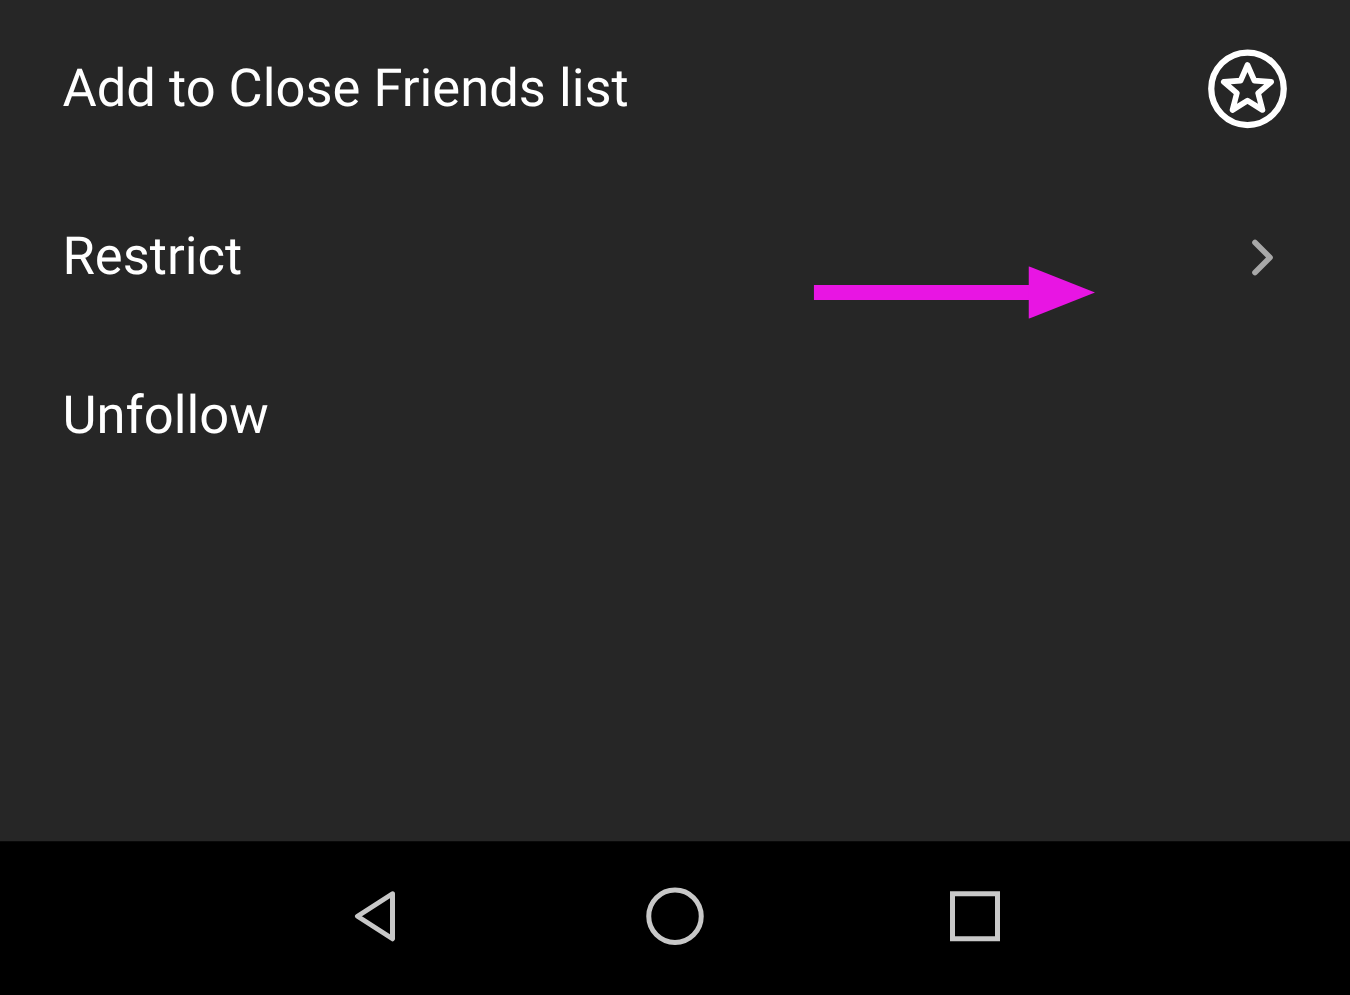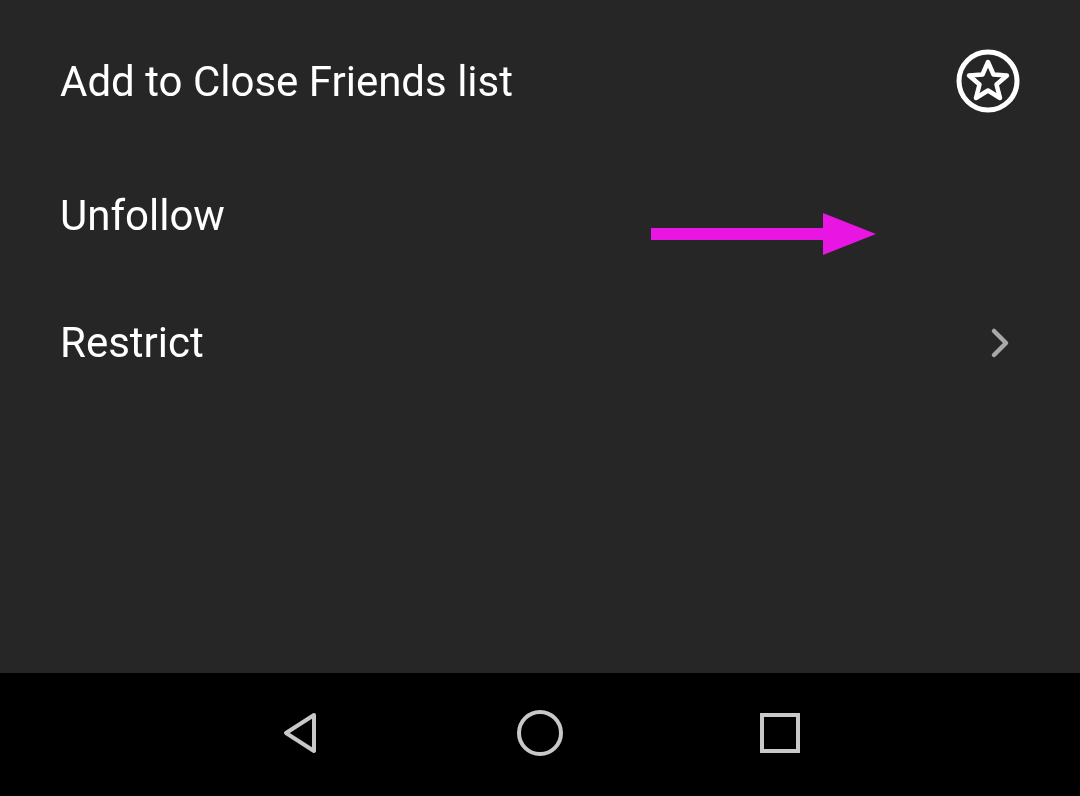--- a/index.html
+++ b/index.html
@@ -11,21 +11,21 @@
       width: 1080px;
       height: 796px;
       background: #262626;
       font-family: -apple-system, BlinkMacSystemFont, 'Segoe UI', Roboto, Helvetica, Arial, sans-serif;
       display: flex;
       flex-direction: column;
       overflow: hidden;
     }
     .menu-container {
       flex: 1;
-      padding: 10px;
+      padding: 0;
     }
     .menu-item {
       display: flex;
       align-items: center;
       justify-content: space-between;
       padding: 39px 50px;
       color: #ffffff;
       font-size: 42px;
       font-weight: 400;
       cursor: pointer;
@@ -92,30 +92,30 @@
     <span class="star-circle-icon">
       <svg viewBox="0 0 64 64" fill="none">
         <circle cx="32" cy="32" r="29" stroke="#ffffff" stroke-width="5"></circle>
         <path d="M32 13 L37.5 25.5 L51 26.5 L40.5 35.5 L44 49 L32 41.5 L20 49 L23.5 35.5 L13 26.5 L26.5 25.5 Z" stroke="#ffffff" stroke-width="4.5" fill="none" stroke-linejoin="round"></path>
       </svg>
     </span>
   </div>
 
 
   <div class="menu-item">
-    <span class="menu-item-label">Unfollow</span>
-  </div>
-
-  <div class="menu-item">
     <span class="menu-item-label">Restrict</span>
     <span class="chevron-icon">
       <svg viewBox="0 0 24 24" fill="none">
         <path d="M8 4 L16 12 L8 20" stroke="#a8a8a8" stroke-width="3" stroke-linecap="round" stroke-linejoin="round"></path>
       </svg>
     </span>
+  </div>
+
+  <div class="menu-item">
+    <span class="menu-item-label">Unfollow</span>
   </div>
 
 </div>
 
 <div class="annotation-arrow">
   <svg width="230" height="42" viewBox="0 0 230 42">
     <line x1="0" y1="21" x2="180" y2="21" stroke="#E815E3" stroke-width="12"></line>
     <polygon points="172,0 225,21 172,42" fill="#E815E3"></polygon>
   </svg>
 </div>

